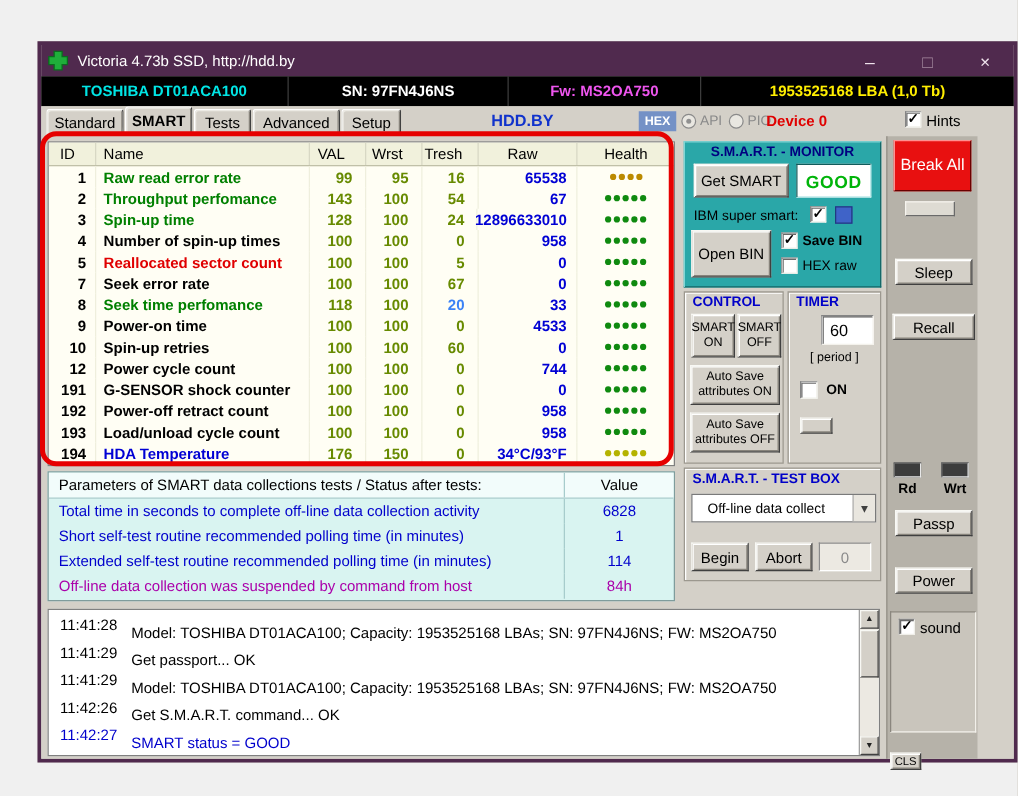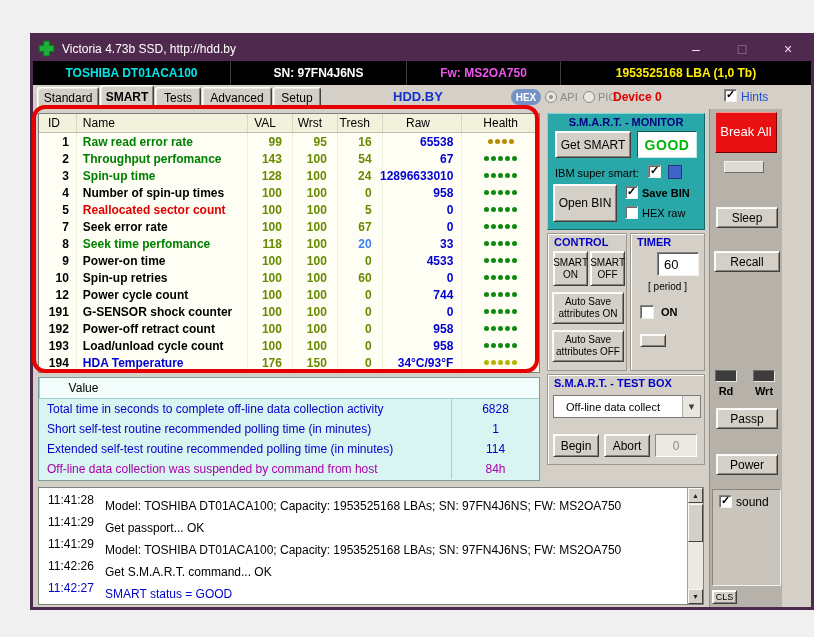--- a/index.html
+++ b/index.html
@@ -23,26 +23,26 @@
   .devcell.model { width:197px; color:#00e5e5; }
   .devcell.serial { width:176px; color:#ffffff; }
   .devcell.firmware { width:154px; color:#ee55ee; }
   .devcell.capacity { flex:1; color:#ffee00; }
 
   
   .tabrow { position:absolute; left:0; top:49px; right:0; height:24px; background:#d4d0c8; }
   .tab { position:absolute; top:2px; height:22px; background:#d4d0c8; border:1px solid; border-color:#ffffff #404040 #d4d0c8 #ffffff; box-shadow:inset 1px 1px 0 #eceae4, inset -1px 0 0 #87837b; border-radius:3px 3px 0 0; display:flex; align-items:center; justify-content:center; font-size:12px; }
   .tab.active { top:0; height:24px; font-weight:bold; z-index:2; }
   .hddby { position:absolute; left:360px; top:4px; color:#1133cc; font-weight:bold; font-size:13px; }
-  .hexbtn { position:absolute; left:478px; top:4px; width:30px; height:16px; background:#7491c6; color:#fff; font-size:10px; font-weight:bold; display:flex; align-items:center; justify-content:center;border-radius:8px; }
+  .hexbtn { position:absolute; left:478px; top:4px; width:30px; height:16px; background:#7491c6; color:#fff; font-size:10px; font-weight:bold; display:flex; align-items:center; justify-content:center; }
   .radio { position:absolute; width:12px; height:12px; border-radius:50%; background:#e9e7e1; border:1px solid #8a8a8a; }
   .radio.sel::after { content:""; display:block; width:4px; height:4px; border-radius:50%; background:#909090; margin:3px; }
   .radiolabel { position:absolute; font-size:11px; color:#8a8a8a; }
   .device0 { position:absolute; left:580px; top:5px; color:#e00000; font-weight:bold; font-size:12px; }
-  .hintslabel { position:absolute; left:708px; top:5px; font-size:12px; color:#1d4ed8; }
+  .hintslabel { position:absolute; left:708px; top:5px; font-size:12px; color:#000000; }
 
   
   .btn { position:absolute; background:#d4d0c8; border:1px solid; border-color:#f8f8f4 #404040 #404040 #f8f8f4; box-shadow:inset 1px 1px 0 #ffffff, inset -1px -1px 0 #87837b; display:flex; align-items:center; justify-content:center; text-align:center; font-size:12px; color:#000; cursor:default; }
   .sunken { background:#fff; border:1px solid; border-color:#848484 #f4f2ec #f4f2ec #848484; box-shadow:inset 1px 1px 0 #5a5a5a; }
   .cb { position:absolute; width:13px; height:13px; background:#fff; border:1px solid; border-color:#848484 #f0efe9 #f0efe9 #848484; box-shadow:inset 1px 1px 0 #6a6a6a; }
   .cb.checked::after { content:"✓"; position:absolute; left:1px; top:-2px; font-size:11px; font-weight:bold; color:#000; }
 
   .content { position:absolute; left:0; top:73px; right:0; bottom:0; background:#d4d0c8; }
 
   
@@ -134,21 +134,21 @@
   .rd-led  { left:5px;  top:261px; }
   .wrt-led { left:43px; top:261px; }
   .ledlabel { position:absolute; width:24px; text-align:center; font-size:11px; font-weight:bold; color:#000; }
   .rd-label  { left:4px;  top:276px; }
   .wrt-label { left:42px; top:276px; }
   .passp { left:6px; top:299px; width:62px; height:21px; }
   .power { left:6px; top:345px; width:62px; height:21px; }
   .soundpanel { position:absolute; left:2px; top:380px; width:69px; height:97px; background:#c9c5bc; border:1px solid; border-color:#8a867e #f2f0ea #f2f0ea #8a867e; }
   .sound-cb { left:6px; top:5px; }
   .sound-label { position:absolute; left:23px; top:5px; font-size:12px; color:#000; }
-  .cls { left:2px; top:481px; width:25px; height:14px; font-size:9px; }
+  .cls { left:2px; top:493px; width:25px; height:14px; font-size:9px; }
 </style>
 </head>
 <body>
 
 <div class="page">
   <div class="window">
 
     <div class="titlebar">
       <span class="app-icon">
         <svg width="17" height="17" viewBox="0 0 16 16">
@@ -450,20 +450,21 @@
           <span class="dd-text">Off-line data collect</span>
           <span class="dd-arrow"></span>
         </div>
         <div class="btn begin">Begin</div>
         <div class="btn abort">Abort</div>
         <div class="counter">0</div>
       </div>
 
       <div class="params">
         <div class="p-head">
+          <div class="p-text">Parameters of SMART data collections tests / Status after tests:</div>
           <div class="p-value">Value</div>
         </div>
         <div>
             <div class="p-row" style="color: rgb(0, 0, 204);">
     <div class="p-text">Total time in seconds to complete off-line data collection activity</div>
     <div class="p-value">6828</div>
   </div>
             <div class="p-row" style="color: rgb(0, 0, 204);">
     <div class="p-text">Short self-test routine recommended polling time (in minutes)</div>
     <div class="p-value">1</div>

